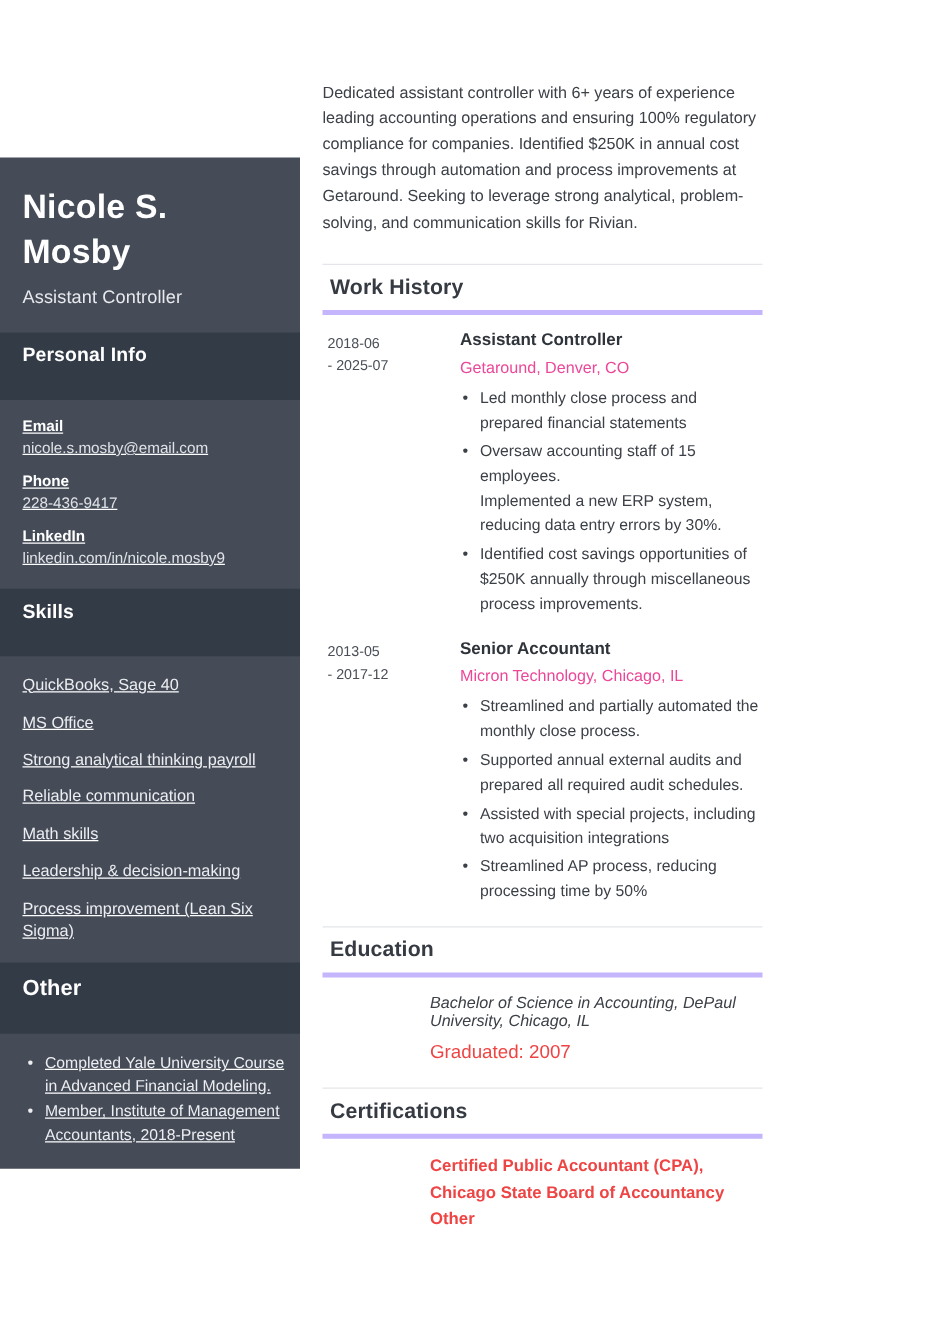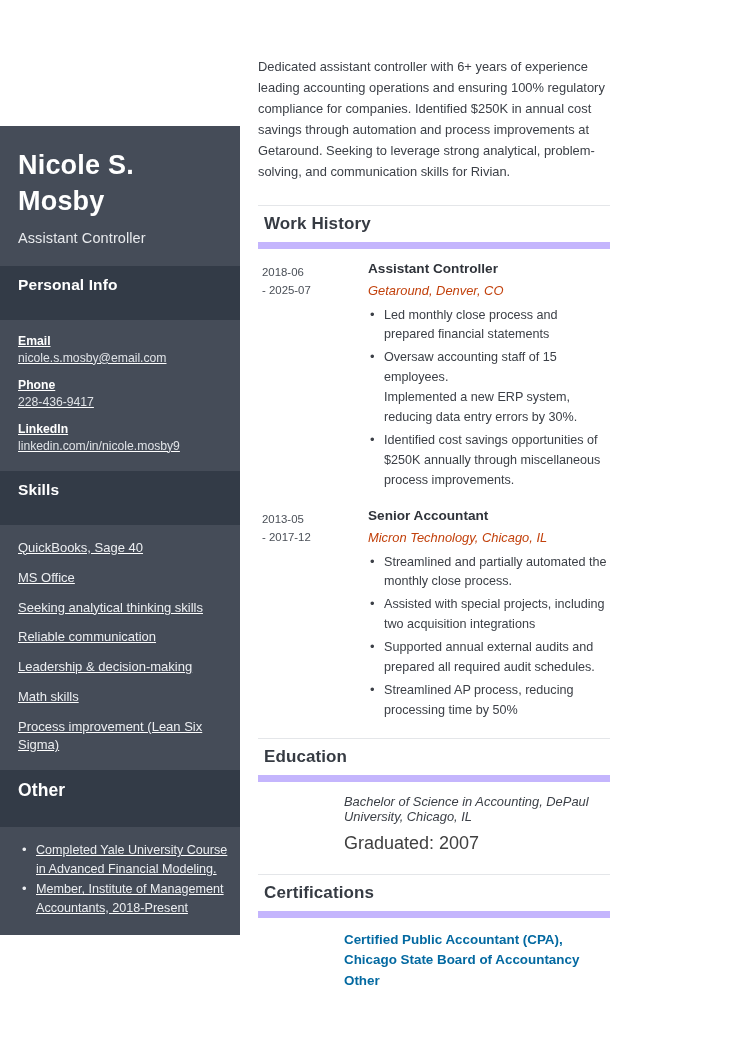--- a/index.html
+++ b/index.html
@@ -109,21 +109,21 @@
   }
   .summary {
     font-size: 12.9px;
     line-height: 1.62;
     color: #3c4047;
     margin-bottom: 22px;
   }
   .section { margin-bottom: 4px; }
   .section-title-wrap {
     border-top: 1px solid #e4e6e9;
-    border-bottom: 7px solid #c4b5fd;
+    border-bottom: 4px solid #c4b5fd;
     padding: 8px 0 8px 6px;
     margin-bottom: 12px;
   }
   .section-title {
     font-size: 17px;
     font-weight: bold;
     color: #363b43;
     letter-spacing: 0.1px;
   }
   .entry {
@@ -144,22 +144,21 @@
   .entry-dates .d2 { display: block; }
   .entry-body { flex: 1 1 auto; min-width: 0; }
   .entry-role {
     font-size: 13.6px;
     font-weight: bold;
     color: #2f333a;
     margin-bottom: 7px;
   }
   .entry-org {
     font-size: 12.9px;
-    font-style: italic;
-    color: #c2410c;
+    color: #ec4899;
     margin-bottom: 8px;
   }
   .bullets { list-style: none; }
   .bullets li {
     position: relative;
     padding-left: 16px;
     font-size: 12.6px;
     line-height: 1.58;
     color: #3c4047;
     margin-bottom: 3px;
@@ -175,28 +174,28 @@
   .edu-row, .cert-row { display: flex; align-items: flex-start; }
   .edu-gap, .cert-gap { flex: 0 0 86px; width: 86px; }
   .edu-body, .cert-body { flex: 1 1 auto; min-width: 0; }
   .edu-degree {
     font-size: 12.9px;
     font-style: italic;
     color: #3c4047;
     margin-bottom: 9px;
   }
   .edu-grad {
-    font-size: 18px;
-    color: #404040;
+    font-size: 15px;
+    color: #ef4444;
     margin-bottom: 16px;
   }
   .cert-text {
     font-size: 13.4px;
     font-weight: bold;
-    color: #0369a1;
+    color: #ef4444;
     line-height: 1.55;
   }
 </style>
 </head>
 <body>
 
 <div class="resume">
 
   <aside class="sidebar">
 
@@ -223,24 +222,24 @@
       </div>
     </div>
 
     <div class="side-band">
       <div class="side-band-title">Skills</div>
     </div>
     <div class="side-body">
       <ul class="skill-list">
         <li>QuickBooks, Sage 40</li>
         <li>MS Office</li>
-        <li>Seeking analytical thinking skills</li>
+        <li>Strong analytical thinking payroll</li>
         <li>Reliable communication</li>
+        <li>Math skills</li>
         <li>Leadership &amp; decision-making</li>
-        <li>Math skills</li>
         <li>Process improvement (Lean Six Sigma)</li>
       </ul>
     </div>
 
     <div class="side-band">
       <div class="side-band-title lg">Other</div>
     </div>
     <div class="side-body">
       <ul class="other-list">
         <li>Completed Yale University Course in Advanced Financial Modeling.</li>
@@ -279,22 +278,22 @@
       <div class="entry">
         <div class="entry-dates">
           <span class="d1">2013-05</span>
           <span class="d2">- 2017-12</span>
         </div>
         <div class="entry-body">
           <div class="entry-role">Senior Accountant</div>
           <div class="entry-org">Micron Technology, Chicago, IL</div>
           <ul class="bullets">
             <li>Streamlined and partially automated the monthly close process.</li>
+            <li>Supported annual external audits and prepared all required audit schedules.</li>
             <li>Assisted with special projects, including two acquisition integrations</li>
-            <li>Supported annual external audits and prepared all required audit schedules.</li>
             <li>Streamlined AP process, reducing processing time by 50%</li>
           </ul>
         </div>
       </div>
     </section>
 
     <section class="section">
       <div class="section-title-wrap">
         <h2 class="section-title">Education</h2>
       </div>

